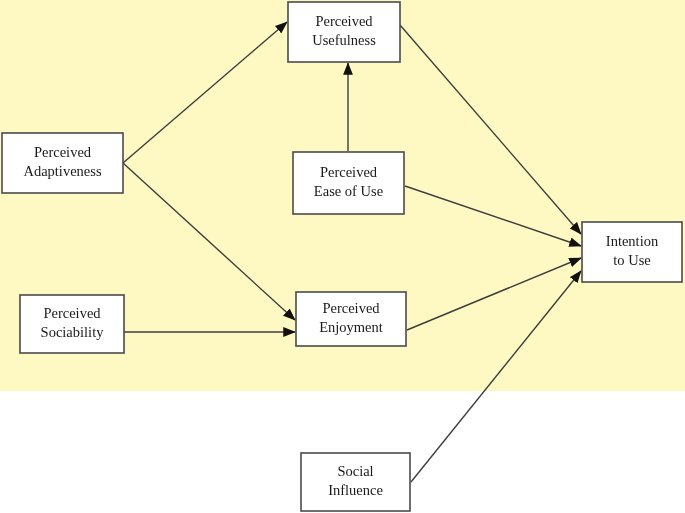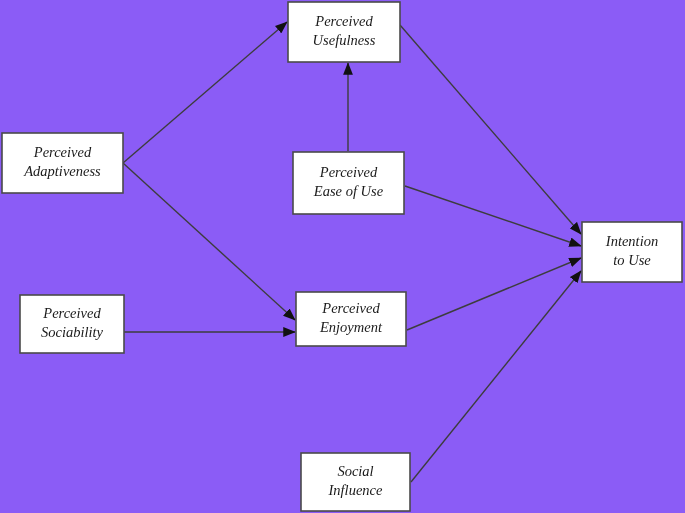--- a/index.html
+++ b/index.html
@@ -9,23 +9,22 @@
   }
   body {
     width: 685px;
     height: 513px;
     font-family: "Liberation Serif", serif;
     overflow: hidden;
   }
   #diagram-root {
     position: relative;
     width: 685px;
-    height: 513px;
-    background: #8b5cf6;
-    font-style: italic;
+    height: 391px;
+    background: #fef9c3;
   }
   svg#model-svg {
     position: absolute;
     top: 0;
     left: 0;
     width: 685px;
     height: 513px;
     display: block;
   }
   .node-box {

